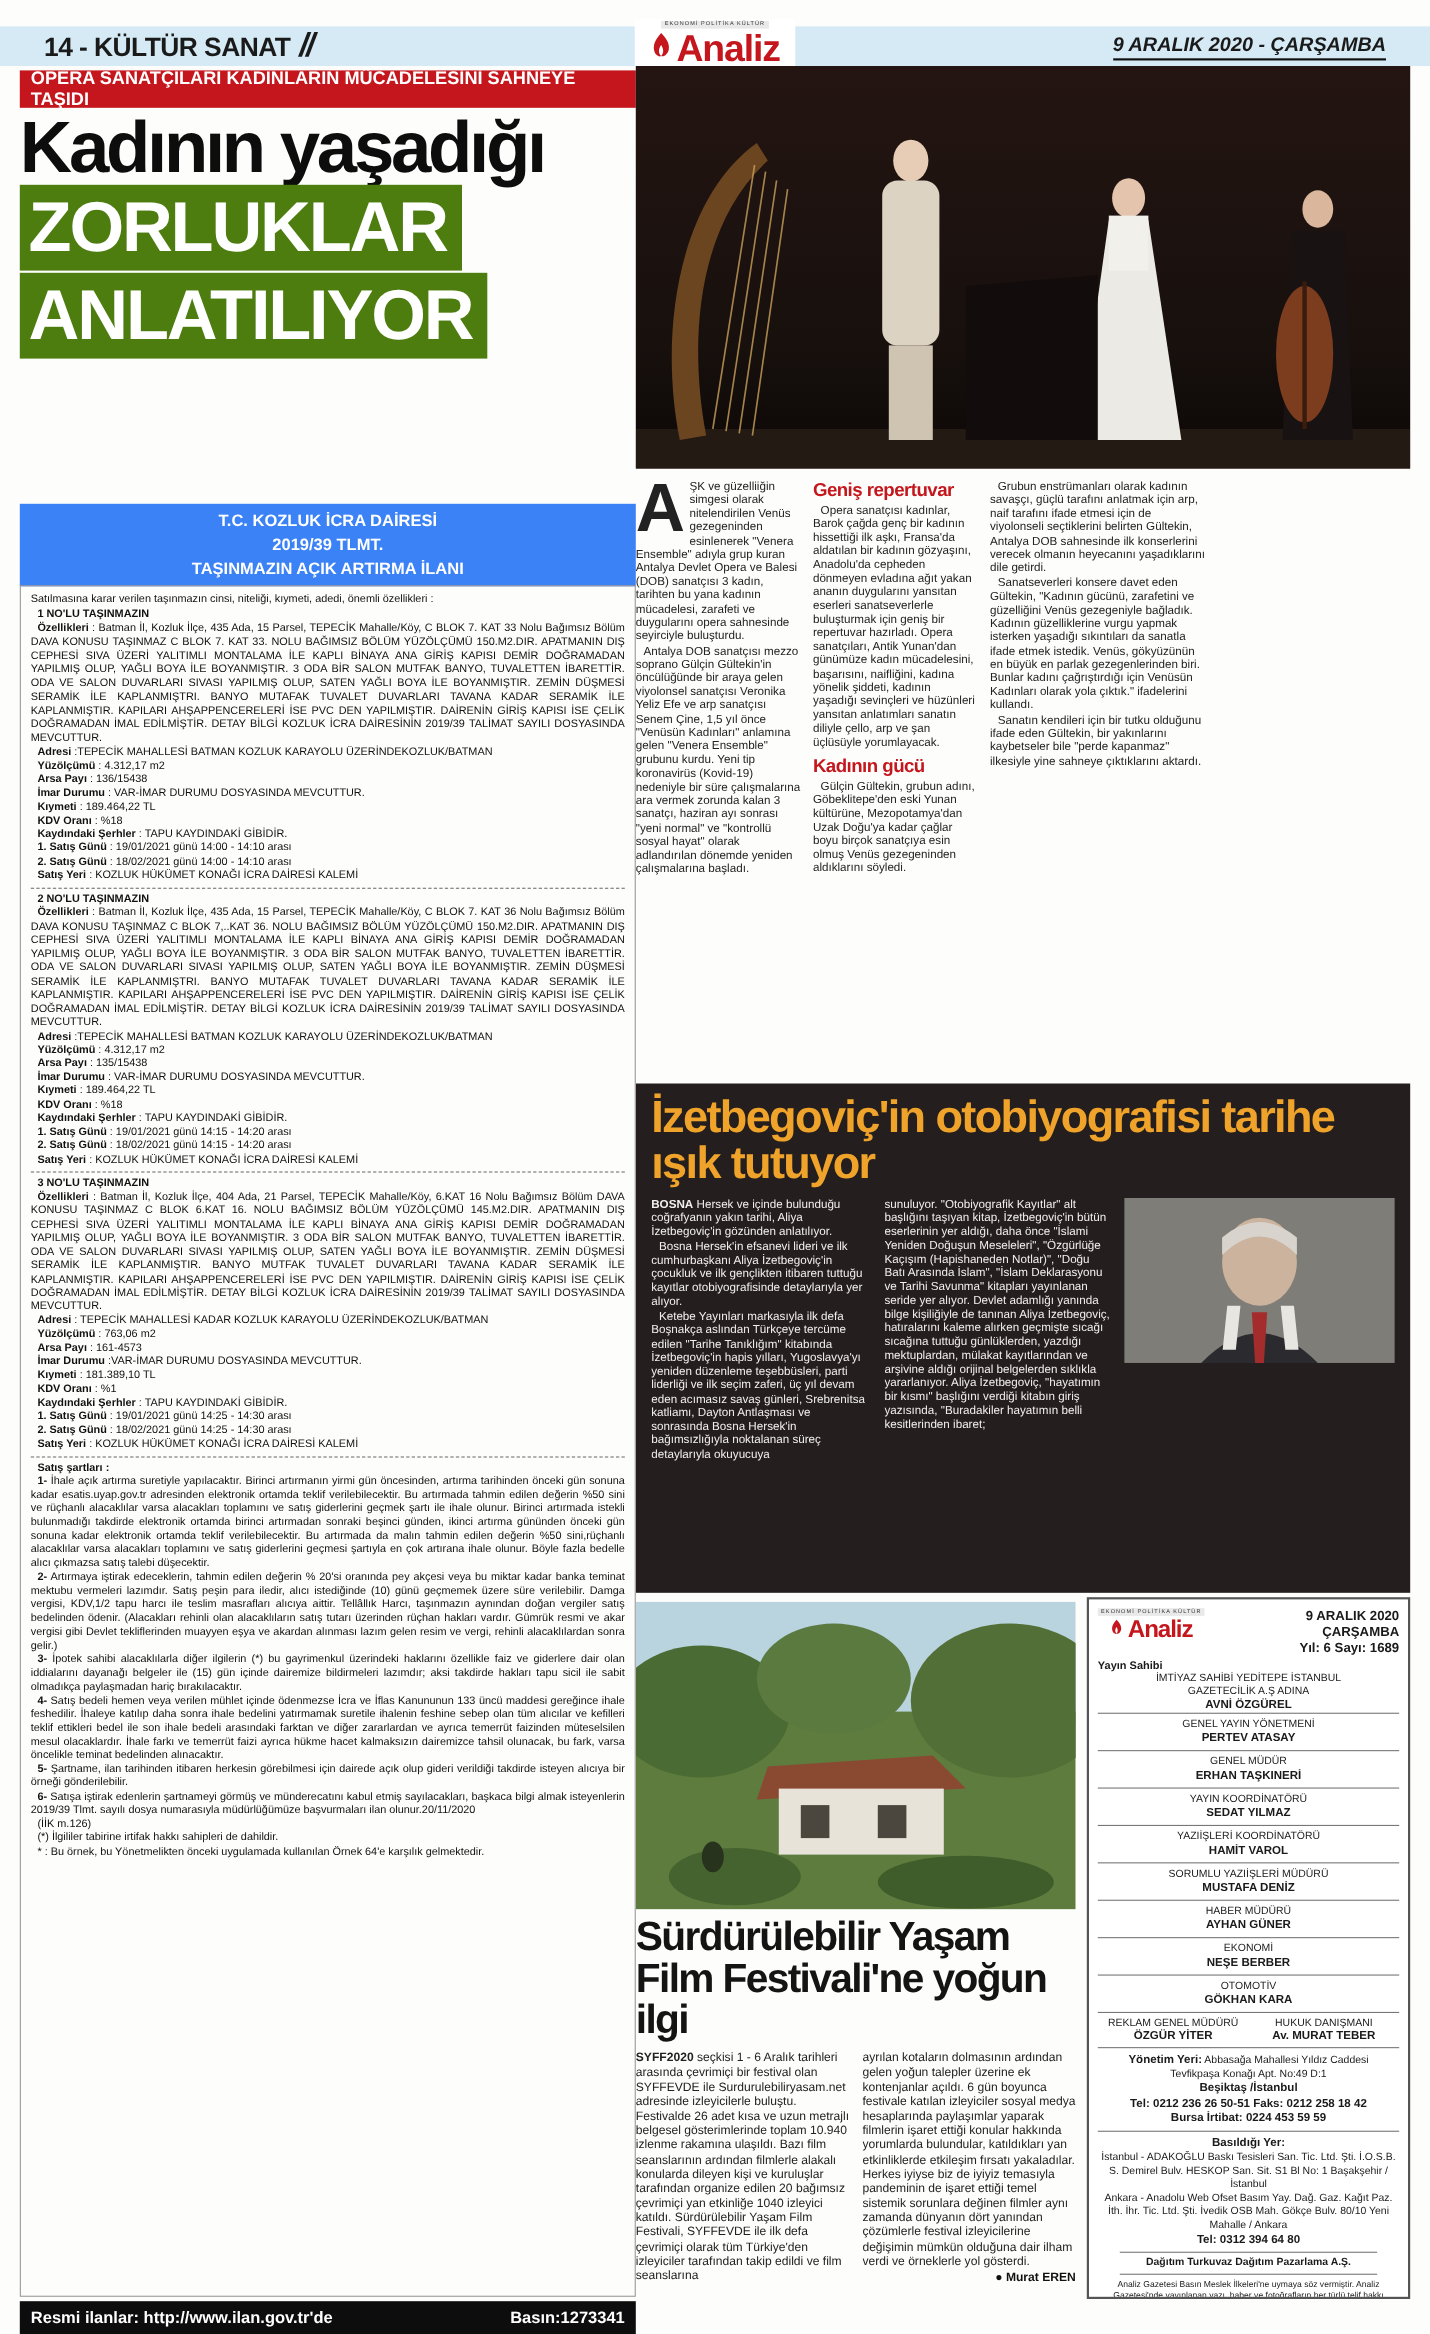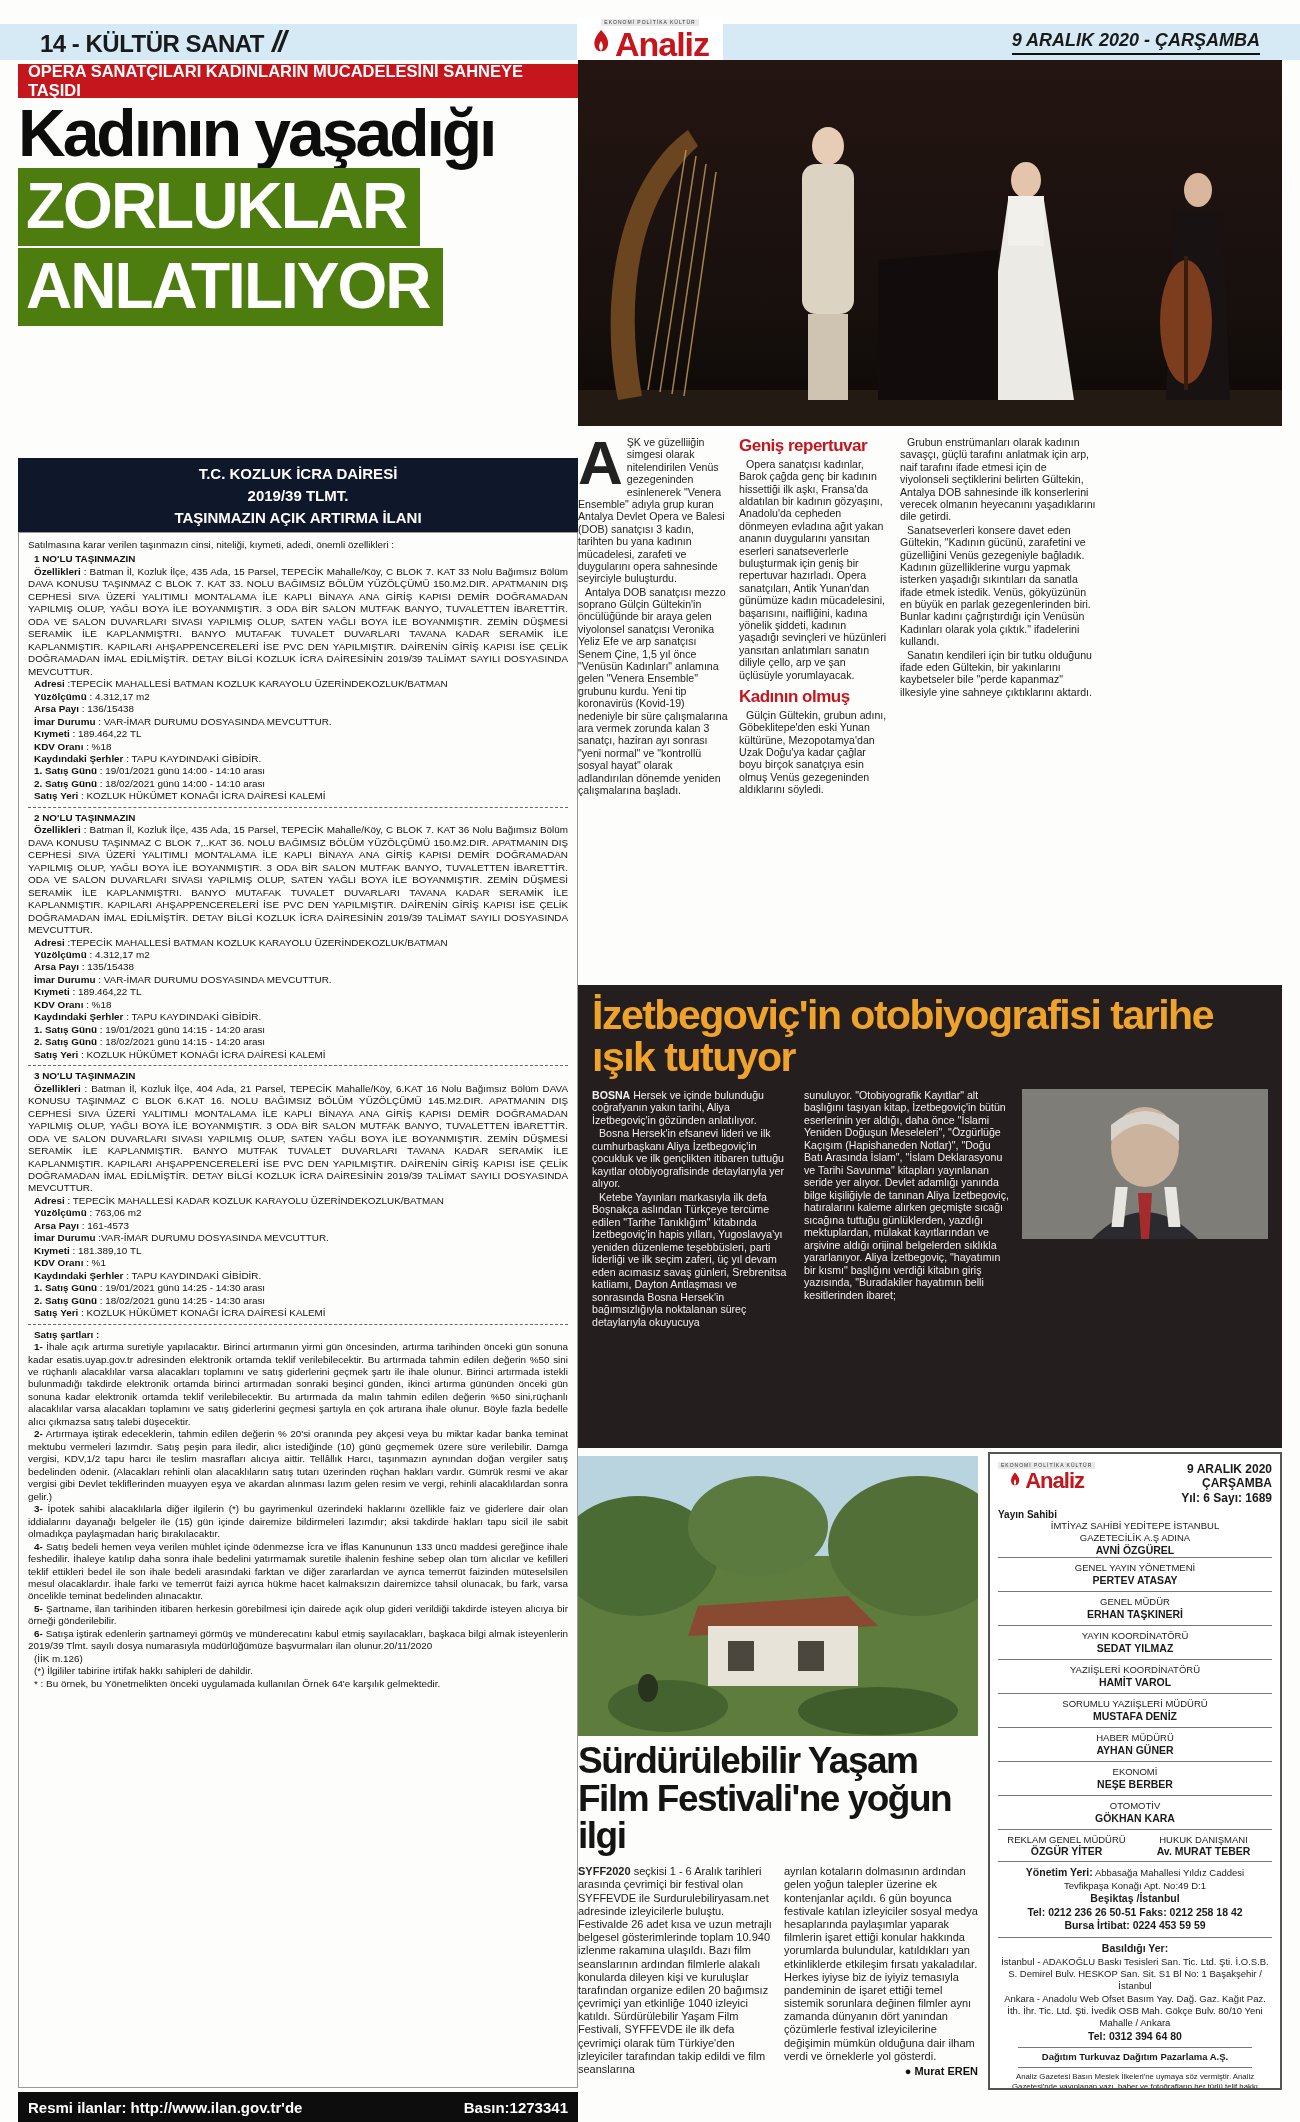--- a/index.html
+++ b/index.html
@@ -74,21 +74,21 @@
   .mh-row{border-top:1px solid #777;padding:4px 0;text-align:center;line-height:1.25;}
   .mh-title{font-size:9.5px;}
   .mh-name{font-weight:bold;font-size:10.5px;}
   .mh-dual{border-top:1px solid #777;padding:4px 0;display:flex;}
   .mh-dual>div{flex:1;text-align:center;}
   .mh-block{border-top:1px solid #777;padding:4px 0;text-align:center;line-height:1.3;font-size:9.5px;}
   .mh-small{font-size:7.8px;line-height:1.35;}
   .mh-dist{border-top:1px solid #777;border-bottom:1px solid #777;margin:0 20px;padding:3px 0;}
 
   
-  .legal-title{left:18px;top:458px;width:560px;background:#0f172a;color:#fff;text-align:center;
+  .legal-title{left:18px;top:458px;width:560px;background:#3b82f6;color:#fff;text-align:center;
                font-weight:bold;font-size:15px;line-height:1.45;padding:5px 0;box-sizing:border-box;}
   .legal-body{left:18px;top:532px;width:560px;height:1556px;border:1px solid #999;box-sizing:border-box;
               padding:6px 9px;font-size:9.9px;line-height:1.26;color:#111;overflow:hidden;text-align:justify;}
   .legal-body b{white-space:nowrap;}
   .l-intro{margin:0 0 2px;}
   .l-sec-title{font-weight:bold;margin:2px 0 0;text-indent:6px;text-align:left;}
   .l-oz{margin:0;text-indent:6px;}
   .l-row{text-indent:6px;text-align:left;}
   .l-sep{border:0;border-top:1px dashed #666;margin:4px 0;}
   .l-terms-title{font-weight:bold;text-align:left;text-indent:6px;margin-top:2px;}
@@ -174,21 +174,21 @@
   </div>
 
   <div class="abs opera">
     <div class="col body-col">
       <p class="noind"><span class="dropcap">A</span><span>ŞK ve güzelliiğin simgesi olarak nitelendirilen Venüs gezegeninden esinlenerek "Venera Ensemble" adıyla grup kuran Antalya Devlet Opera ve Balesi (DOB) sanatçısı 3 kadın, tarihten bu yana kadının mücadelesi, zarafeti ve duygularını opera sahnesinde seyirciyle buluşturdu.</span></p>
       <p>Antalya DOB sanatçısı mezzo soprano Gülçin Gültekin'in öncülüğünde bir araya gelen viyolonsel sanatçısı Veronika Yeliz Efe ve arp sanatçısı Senem Çine, 1,5 yıl önce "Venüsün Kadınları" anlamına gelen "Venera Ensemble" grubunu kurdu. Yeni tip koronavirüs (Kovid-19) nedeniyle bir süre çalışmalarına ara vermek zorunda kalan 3 sanatçı, haziran ayı sonrası "yeni normal" ve "kontrollü sosyal hayat" olarak adlandırılan dönemde yeniden çalışmalarına başladı.</p>
     </div>
     <div class="col body-col">
       <div class="subhead" style="margin-top:0;">Geniş repertuvar</div>
       <p>Opera sanatçısı kadınlar, Barok çağda genç bir kadının hissettiği ilk aşkı, Fransa'da aldatılan bir kadının gözyaşını, Anadolu'da cepheden dönmeyen evladına ağıt yakan ananın duygularını yansıtan eserleri sanatseverlerle buluşturmak için geniş bir repertuvar hazırladı. Opera sanatçıları, Antik Yunan'dan günümüze kadın mücadelesini, başarısını, naifliğini, kadına yönelik şiddeti, kadının yaşadığı sevinçleri ve hüzünleri yansıtan anlatımları sanatın diliyle çello, arp ve şan üçlüsüyle yorumlayacak.</p>
-      <div class="subhead">Kadının olmuş</div>
+      <div class="subhead">Kadının gücü</div>
       <p>Gülçin Gültekin, grubun adını, Göbeklitepe'den eski Yunan kültürüne, Mezopotamya'dan Uzak Doğu'ya kadar çağlar boyu birçok sanatçıya esin olmuş Venüs gezegeninden aldıklarını söyledi.</p>
     </div>
     <div class="col body-col wide-col">
       <p>Grubun enstrümanları olarak kadının savaşçı, güçlü tarafını anlatmak için arp, naif tarafını ifade etmesi için de viyolonseli seçtiklerini belirten Gültekin, Antalya DOB sahnesinde ilk konserlerini verecek olmanın heyecanını yaşadıklarını dile getirdi.</p>
       <p>Sanatseverleri konsere davet eden Gültekin, "Kadının gücünü, zarafetini ve güzelliğini Venüs gezegeniyle bağladık. Kadının güzelliklerine vurgu yapmak isterken yaşadığı sıkıntıları da sanatla ifade etmek istedik. Venüs, gökyüzünün en büyük en parlak gezegenlerinden biri. Bunlar kadını çağrıştırdığı için Venüsün Kadınları olarak yola çıktık." ifadelerini kullandı.</p>
       <p>Sanatın kendileri için bir tutku olduğunu ifade eden Gültekin, bir yakınlarını kaybetseler bile "perde kapanmaz" ilkesiyle yine sahneye çıktıklarını aktardı.</p>
     </div>
   </div>
 
   <div class="abs izet">

